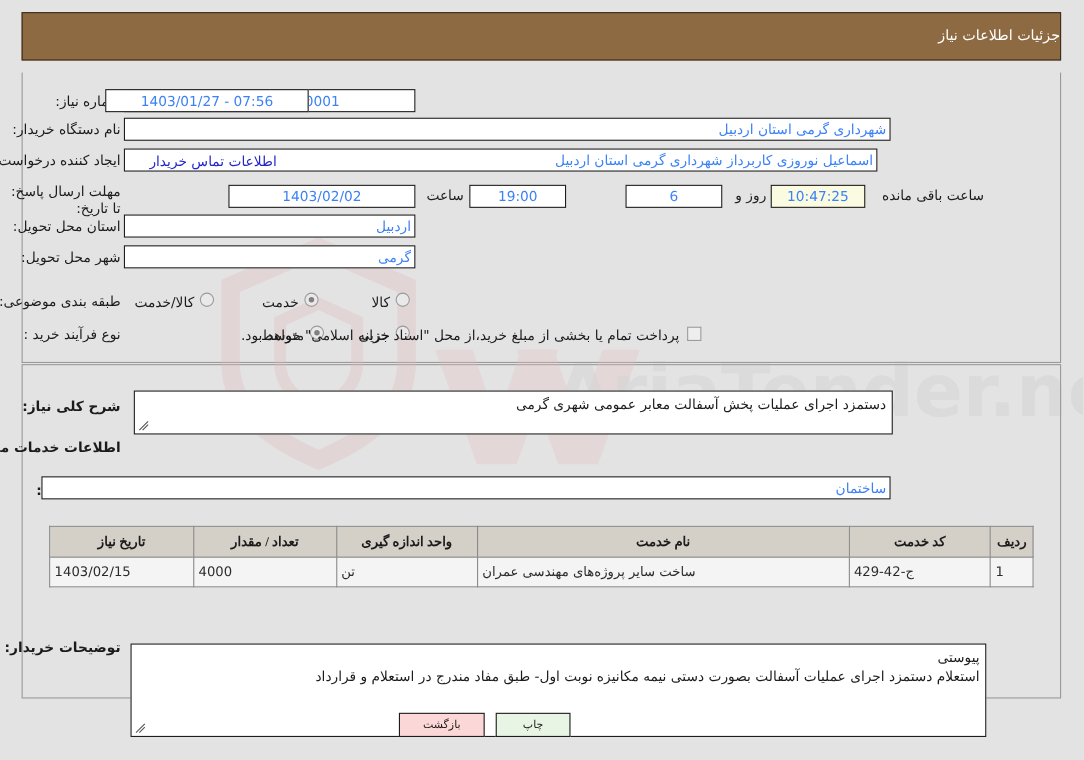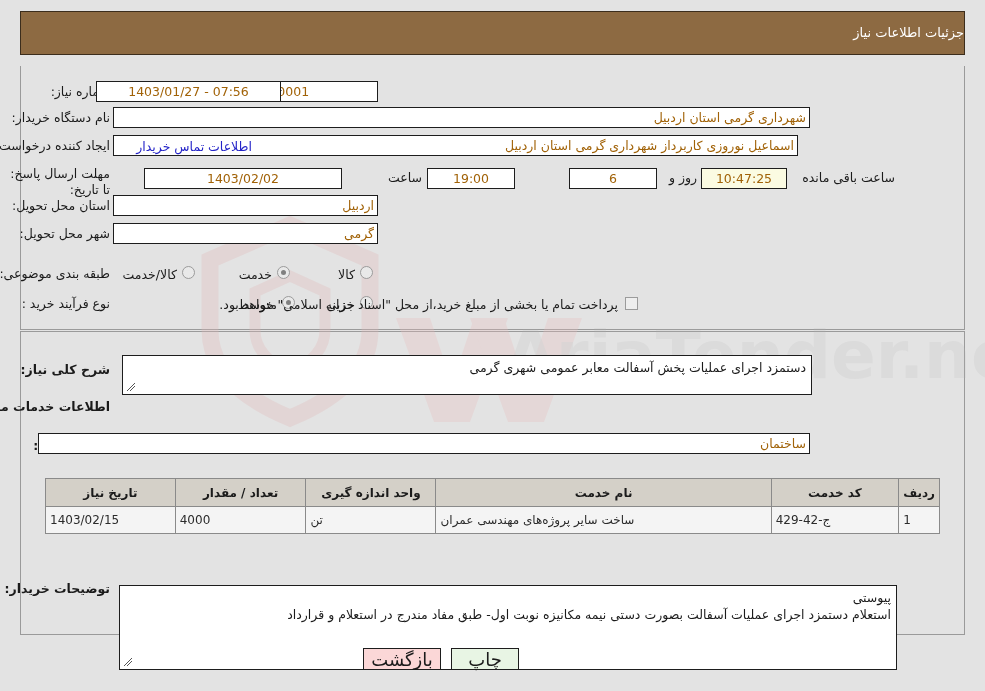--- a/index.html
+++ b/index.html
@@ -86,21 +86,21 @@
     white-space: nowrap;
     line-height: 15px;
   }
   .lbl-bold { font-weight: bold; }
 
   .fld {
     background: #ffffff;
     border: 1px solid #1d1d1d;
     box-sizing: border-box;
     font-size: 12.5px;
-    color: #a16207;
+    color: #3b82f6;
     text-align: center;
     line-height: 19px;
     height: 21px;
     padding: 0 3px;
     overflow: hidden;
     white-space: nowrap;
     font-family: "DejaVu Sans", "Liberation Sans", sans-serif;
   }
   .fld.rtl-text { text-align: right; }
   .fld.yellow { background: #fbfbe2; }
@@ -185,38 +185,39 @@
   .tbl th {
     background: #d4d0c8;
     border: 1px solid #8a8a8a;
     color: #1b1b1b;
     font-weight: bold;
     font-size: 12px;
     height: 27px;
     padding: 0 4px;
     text-align: center;
     white-space: nowrap;
+    font-family: Liberation Serif, serif;
   }
   .tbl td {
     background: #f4f4f4;
     border: 1px solid #8a8a8a;
     color: #2b2b2b;
     font-size: 12px;
     height: 26px;
     padding: 0 4px;
     text-align: left;
     white-space: nowrap;
   }
 
   
   .btn {
     position: absolute;
     border: 1px solid #1d1d1d;
     box-sizing: border-box;
-    font-size: 18px;
+    font-size: 10px;
     color: #1b1b1b;
     text-align: center;
     line-height: 20px;
     height: 22px;
     cursor: pointer;
     font-family: "DejaVu Sans", "Liberation Sans", sans-serif;
     z-index: 4;
   }
   .btn-print { background: #e8f5e4; }
   .btn-back  { background: #fbd7d7; }
@@ -249,21 +250,21 @@
   <div class="abs fld" style="right:704px; top:81px; width:185px;">07:56 - 1403/01/27</div>
 
   <div class="abs lbl" style="right:875px; top:110px; width:110px;">نام دستگاه خریدار:</div>
   <div class="abs fld rtl-text" style="right:175px; top:107px; width:697px;">شهرداری گرمی استان اردبیل</div>
 
   <div class="abs lbl" style="right:875px; top:138px; width:118px;">ایجاد کننده درخواست:</div>
   <div class="abs fld rtl-text" style="right:187px; top:135px; width:685px;">اسماعیل نوروزی کاربرداز شهرداری گرمی استان اردبیل</div>
   <div class="abs linktext" style="right:733px; top:139px;">اطلاعات تماس خریدار</div>
 
   <div class="abs lbl" style="right:875px; top:166px; width:108px; white-space:normal; line-height:16px;">مهلت ارسال پاسخ: تا تاریخ:</div>
-  <div class="abs fld" style="right:643px; top:168px; width:198px;">1403/02/02</div>
+  <div class="abs fld" style="right:607px; top:168px; width:170px;">1403/02/02</div>
   <div class="abs inline-label" style="right:563px; top:168px;">ساعت</div>
   <div class="abs fld" style="right:470px; top:168px; width:88px;">19:00</div>
   <div class="abs fld" style="right:328px; top:168px; width:88px;">6</div>
   <div class="abs inline-label" style="right:288px; top:168px;">روز و</div>
   <div class="abs fld yellow" style="right:198px; top:168px; width:86px;">10:47:25</div>
   <div class="abs inline-label" style="right:90px; top:168px;">ساعت باقی مانده</div>
 
   <div class="abs lbl" style="right:875px; top:198px; width:110px;">استان محل تحویل:</div>
   <div class="abs fld rtl-text" style="right:607px; top:195px; width:265px;">اردبیل</div>
 

